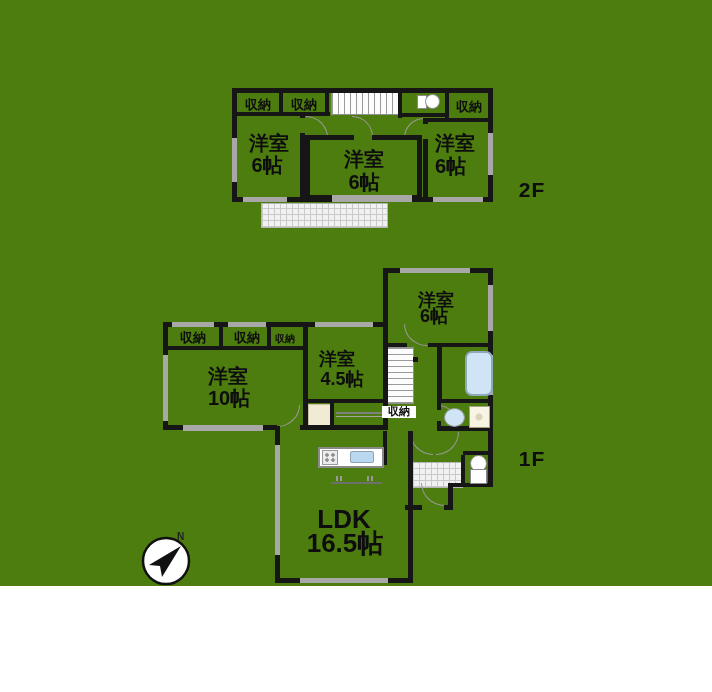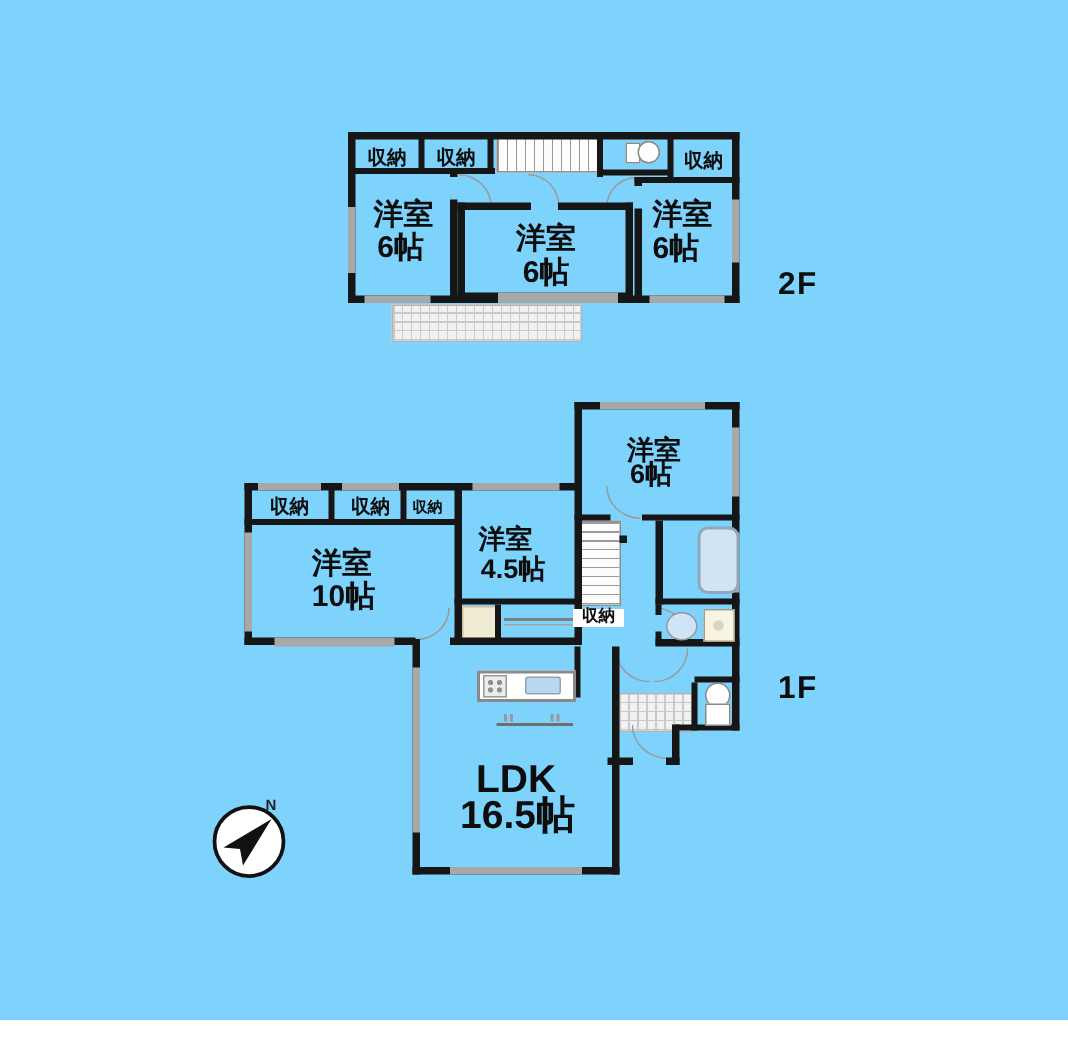--- a/index.html
+++ b/index.html
@@ -1,17 +1,17 @@
 <!DOCTYPE html>
 <html><head>
 <meta charset="utf-8">
 <style>
   html,body { margin:0; padding:0; background:#ffffff; }
   .plan {
-    position:relative; width:712px; height:680px; background:#7dd3fc;
+    position:relative; width:712px; height:586px; background:#4d7c0f;
     font-family:"Liberation Sans","DejaVu Sans",sans-serif; overflow:hidden;
   }
   .w   { position:absolute; background:#161616; z-index:1; }
   .win { position:absolute; background:#a8a8a8; z-index:2; }
   .arc { position:absolute; z-index:0; }
   .arc-tl { border-top:1px solid #9a9a9a; border-left:1px solid #9a9a9a; border-top-left-radius:100%; }
   .arc-tr { border-top:1px solid #9a9a9a; border-right:1px solid #9a9a9a; border-top-right-radius:100%; }
   .arc-bl { border-bottom:1px solid #9a9a9a; border-left:1px solid #9a9a9a; border-bottom-left-radius:100%; }
   .arc-br { border-bottom:1px solid #9a9a9a; border-right:1px solid #9a9a9a; border-bottom-right-radius:100%; }
   .lbl { position:absolute; z-index:4; font-weight:bold; color:#0d0d0d; text-align:center; line-height:1.05; white-space:nowrap; }

